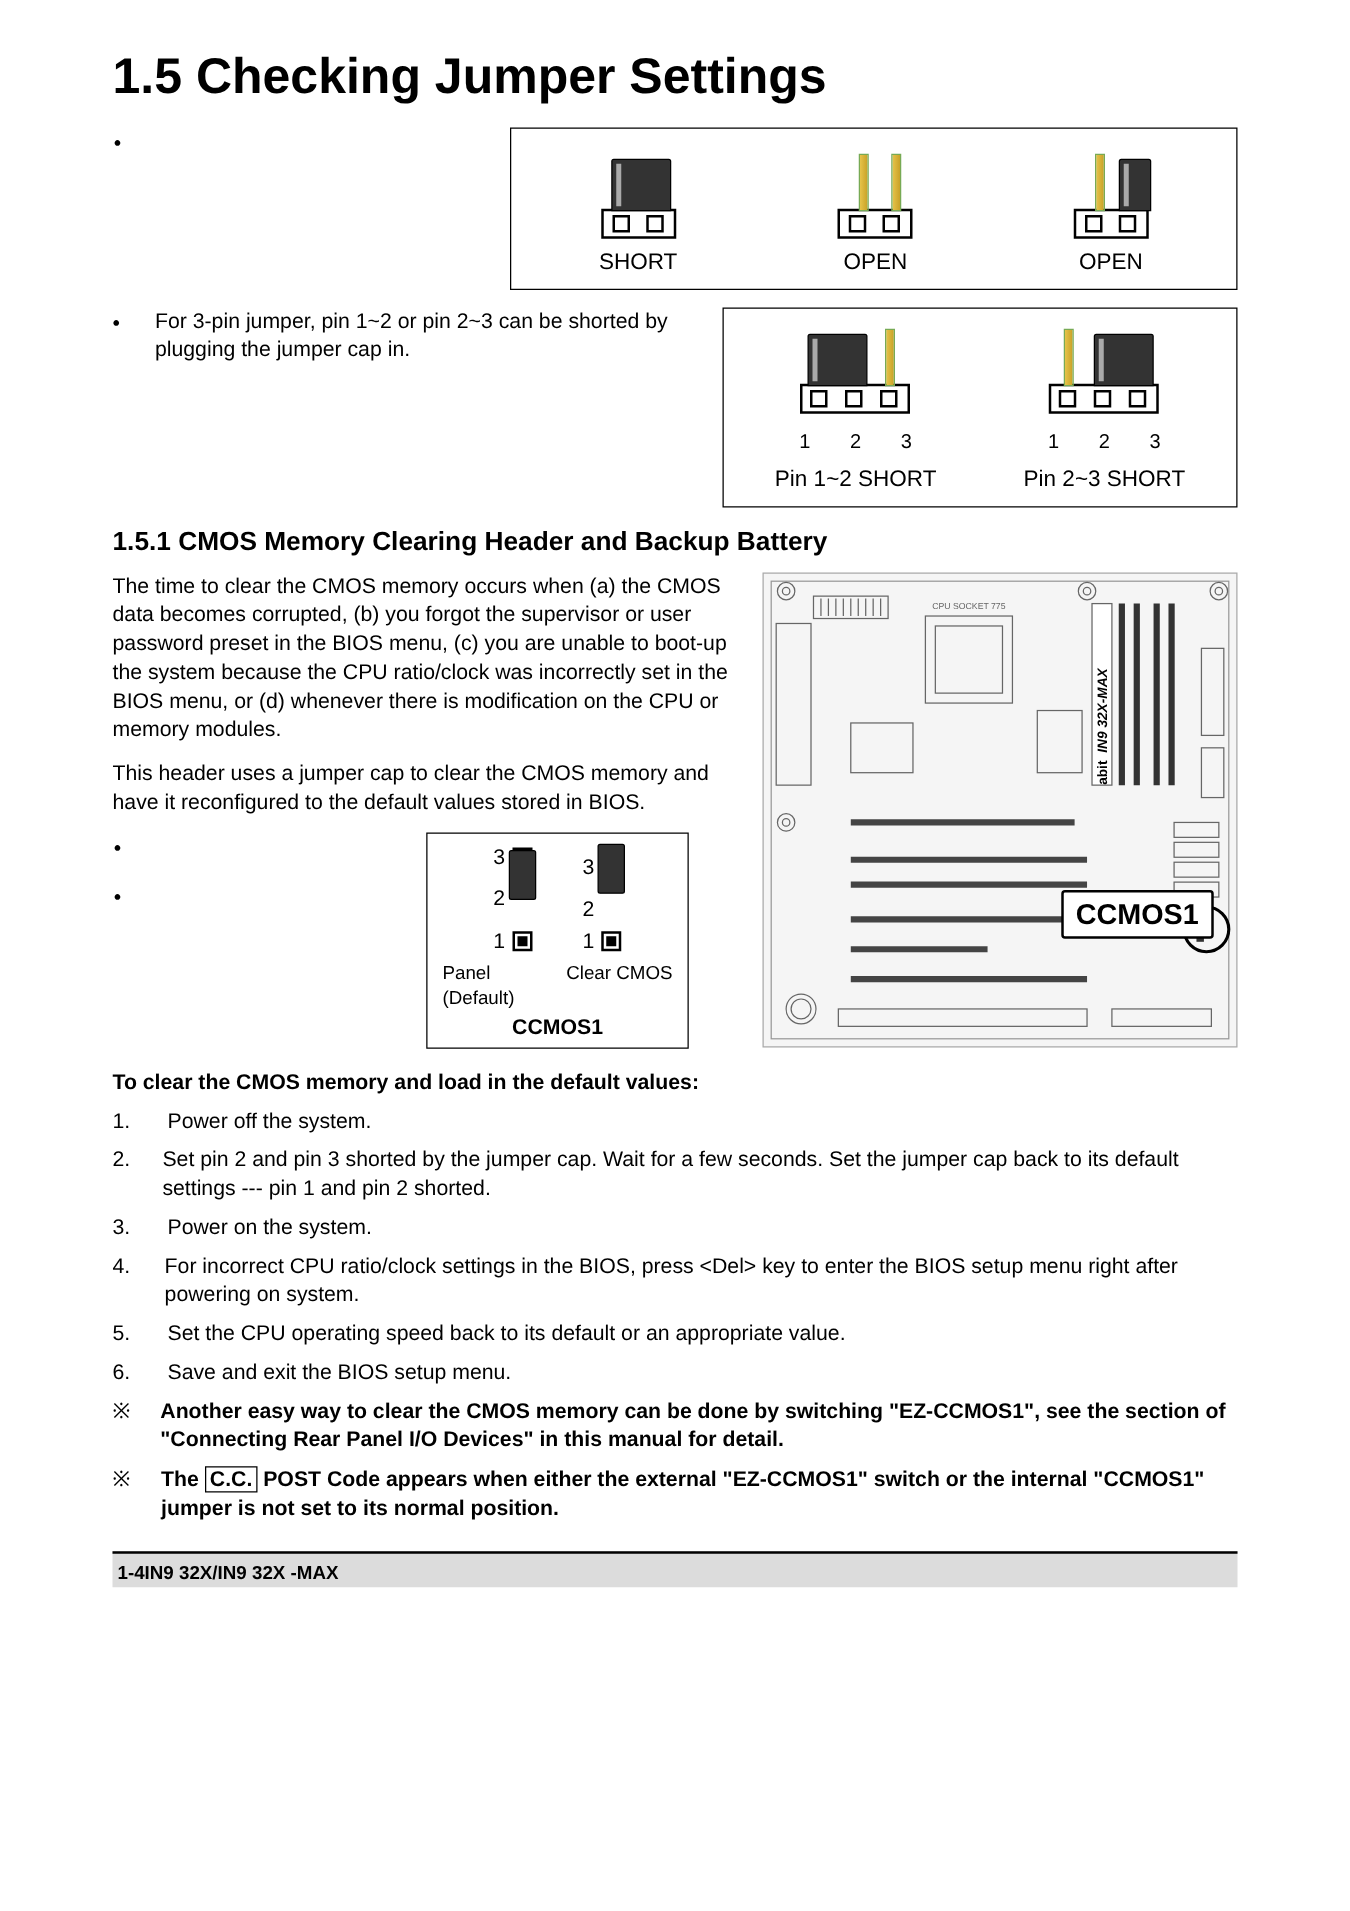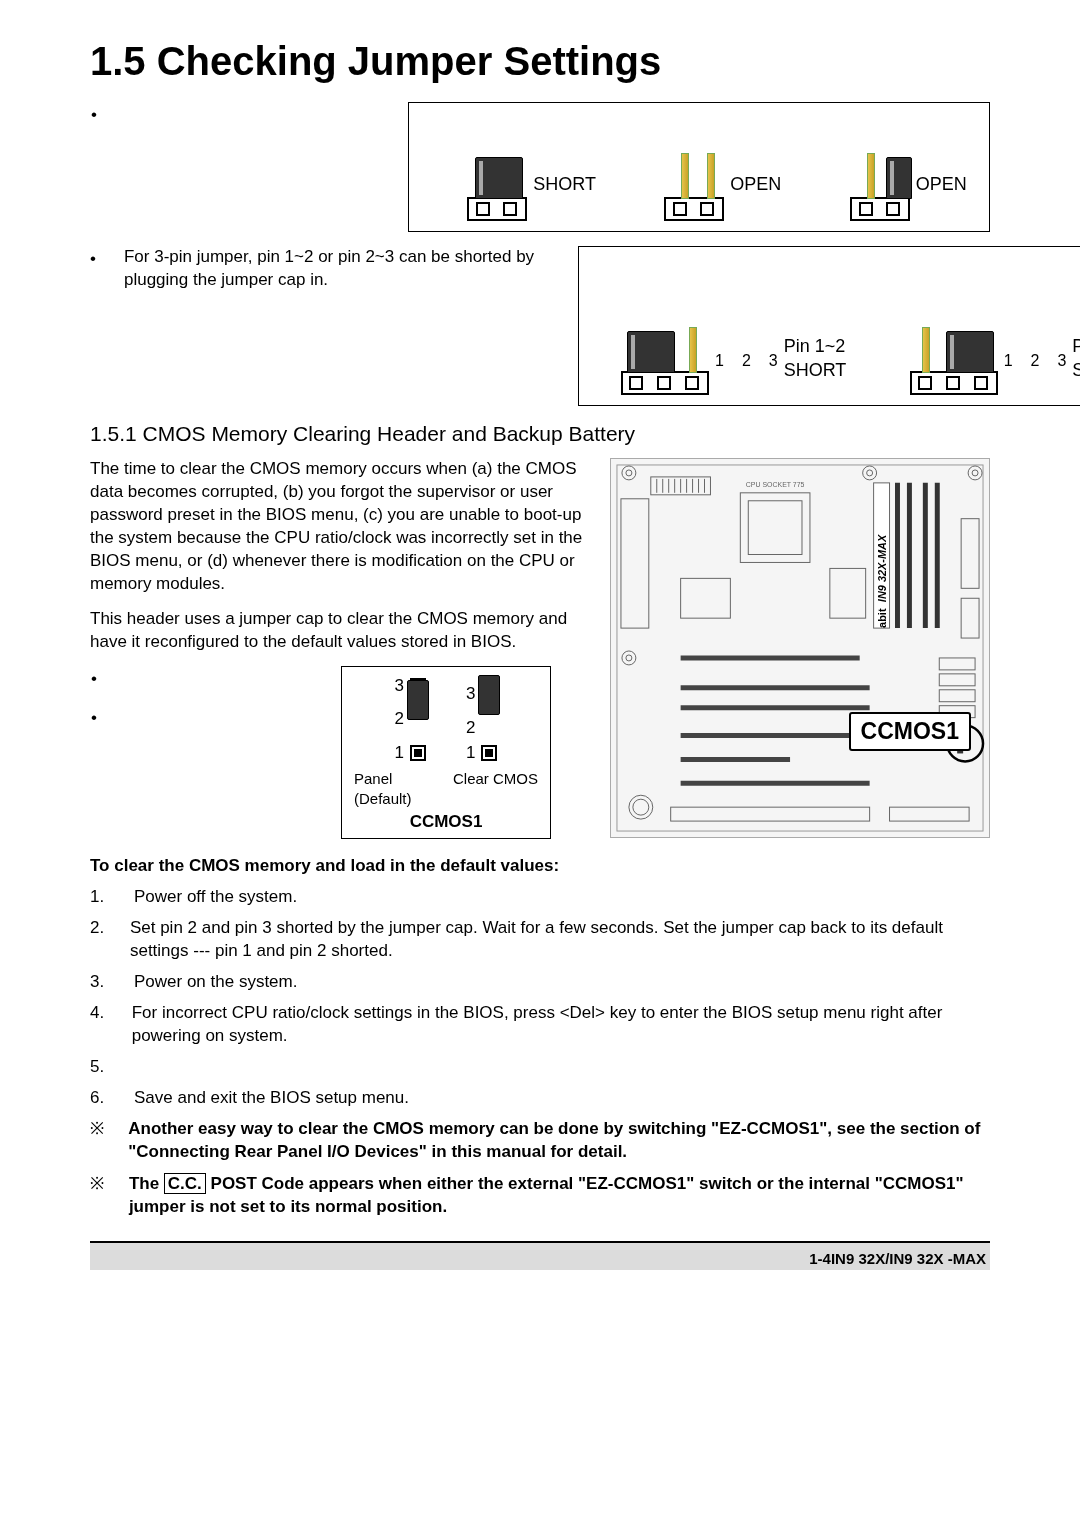--- a/index.html
+++ b/index.html
@@ -6,27 +6,27 @@
   body {
     font-family: Verdana, Arial, sans-serif;
     font-size: 17px;
     color: #000;
     background: #fff;
     width: 1080px;
     padding: 34px 90px 0 90px;
     line-height: 1.35;
   }
   h1 { font-size: 40px; font-weight: bold; margin-bottom: 14px; }
-  h2 { font-size: 21px; font-weight: normal; margin: 14px 0 10px 0; }
+  h2 { font-size: 21px; font-weight: bold; margin: 14px 0 10px 0; }
   .row { display: flex; gap: 18px; margin-bottom: 14px; }
   .col { flex: 1; }
   .bullet-block { display: flex; gap: 28px; }
   .dot { width: 8px; text-align: center; padding-top: 2px; }
   .border-box { border: 1.5px solid #000; display: flex; justify-content: space-around; align-items: flex-end; padding: 8px 6px 10px 6px; }
-  .jcell { display: flex; align-items: center; gap: 6px; margin-left: 36px; }
+  .jcell { display: flex; flex-direction: column; align-items: center; gap: 6px; }
   .jlabel { font-family: Arial, sans-serif; font-size: 18px; }
   
   .hdr2 { width: 60px; height: 24px; border: 2px solid #000; position: relative; background: #fff; }
   .hdr2 .sq { position: absolute; width: 14px; height: 14px; border: 2px solid #000; top: 3px; }
   .hdr2 .sq.l { left: 7px; }
   .hdr2 .sq.r { left: 34px; }
   .cap2 { position: absolute; top: -42px; width: 48px; height: 42px; background: #333; border: 1px solid #000; border-radius: 2px 2px 0 0; left: 6px;}
   .cap2 .shine{ position:absolute; left:3px; top:3px; width:4px; height:34px; background:#aaa;}
   .pin { position: absolute; width: 8px; background: linear-gradient(90deg,#e6c34a,#c9a227); border:1px solid #7a5; top:-46px; height:46px;}
   .pin.l{ left:15px;}
@@ -57,21 +57,21 @@
   .board svg{ position:absolute; inset:0;}
   .board-label-box{ position:absolute; right:18px; bottom:86px; background:#fff; border:2.5px solid #000; border-radius:3px; padding:2px 10px; font-weight:bold; font-size:23px; font-family:Arial,sans-serif;}
   .subhead{ font-weight:bold; margin:16px 0 8px 0;}
   ol.steps{ list-style:none; padding-left:0;}
   ol.steps li{ display:flex; gap:24px; margin-bottom:8px;}
   ol.steps li .num{ width:20px;}
   .note-row{ display:flex; gap:24px; margin-bottom:10px;}
   .note-mark{ width:20px; font-size:17px;}
   .note-body b{ font-weight:bold;}
   .boxed{ border:1.5px solid #000; padding:0 3px;}
-  .footer{ margin-top:22px; display:flex; justify-content:flex-end; border-top:2px solid #000; padding:6px 4px 0 21px; font-weight:bold; font-size:15px; background:#dcdcdc;}
+  .footer{ margin-top:22px; display:flex; justify-content:flex-start; border-top:2px solid #000; padding:6px 4px 0 4px; font-weight:bold; font-size:15px; background:#dcdcdc;}
 </style>
 </head>
 <body>
 
 <h1>1.5 Checking Jumper Settings</h1>
 
 <div class="row">
   <div class="col" style="flex:0 0 300px;">
     <div class="bullet-block">
       <div class="dot">•</div>
@@ -328,20 +328,21 @@
   <li>
       <span class="num">3.</span>
       <span>Power on the system.</span>
     </li>
   <li>
       <span class="num">4.</span>
       <span>For incorrect CPU ratio/clock settings in the BIOS, press &lt;Del&gt; key to enter the BIOS setup menu right after powering on system.</span>
     </li>
   <li>
       <span class="num">5.</span>
+      <span>Set the CPU operating speed back to its default or an appropriate value.</span>
     </li>
   <li>
       <span class="num">6.</span>
       <span>Save and exit the BIOS setup menu.</span>
     </li>
 </ol>
 
 <div class="note-row">
   <div class="note-mark">※</div>
   <div class="note-body"><b>Another easy way to clear the CMOS memory can be done by switching "EZ-CCMOS1", see the section of "Connecting Rear Panel I/O Devices" in this manual for detail.</b></div>

